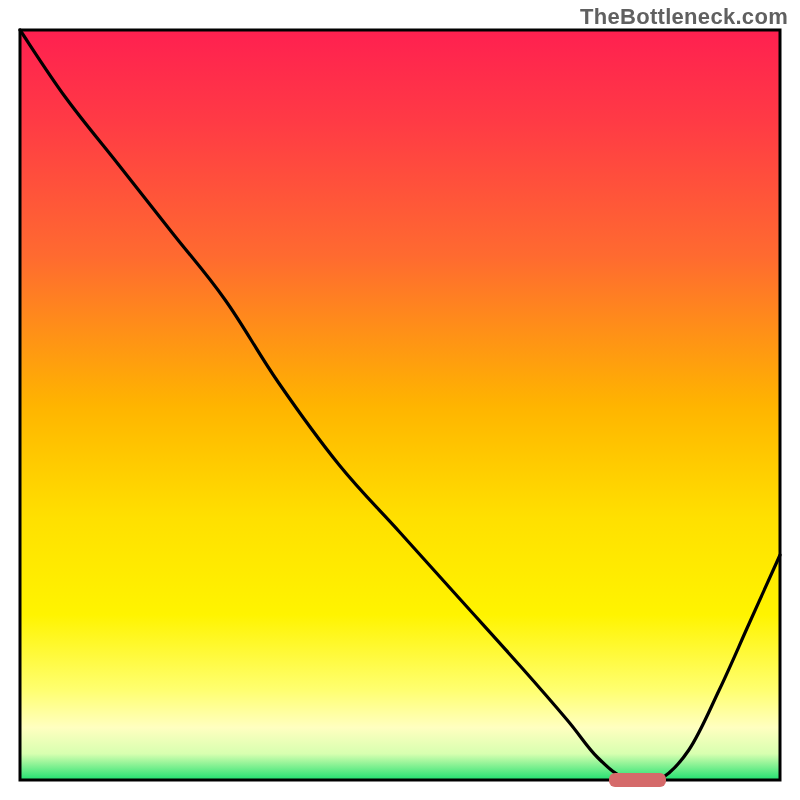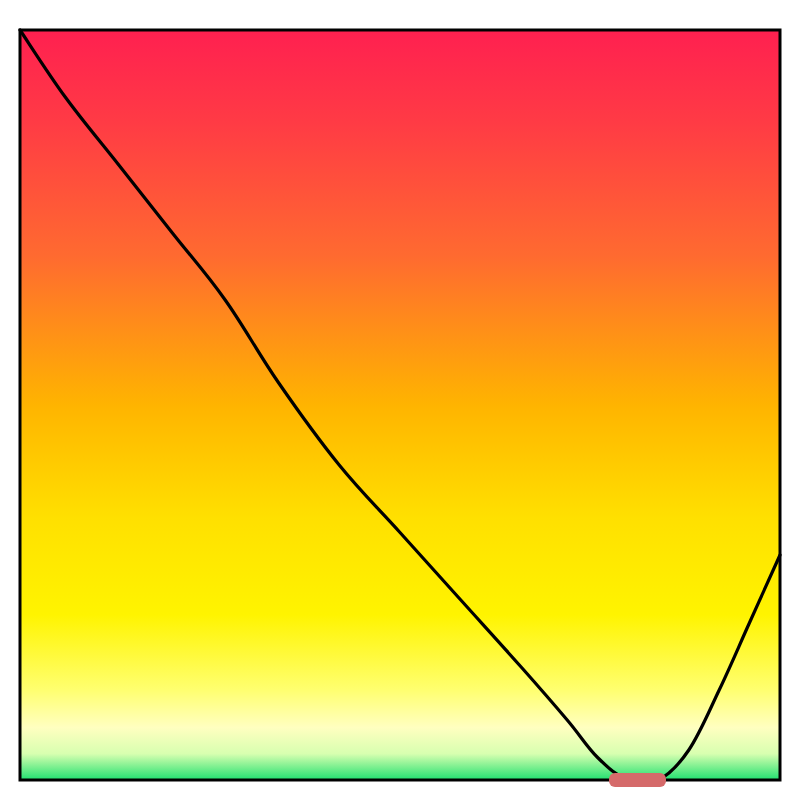--- a/index.html
+++ b/index.html
@@ -31,20 +31,21 @@
     left: 0;
     width: 800px;
     height: 800px;
     display: block;
   }
 </style>
 </head>
 <body>
 <div class="container">
 
+<div class="watermark">TheBottleneck.com</div>
 
 <svg class="chart" viewBox="0 0 800 800">
   <defs>
     <linearGradient id="bg-grad" x1="0" y1="0" x2="0" y2="1">
     <stop offset="0%" stop-color="#ff2050"></stop>
           <stop offset="12%" stop-color="#ff3a45"></stop>
           <stop offset="30%" stop-color="#ff6a30"></stop>
           <stop offset="50%" stop-color="#ffb400"></stop>
           <stop offset="65%" stop-color="#ffe000"></stop>
           <stop offset="78%" stop-color="#fff400"></stop>

